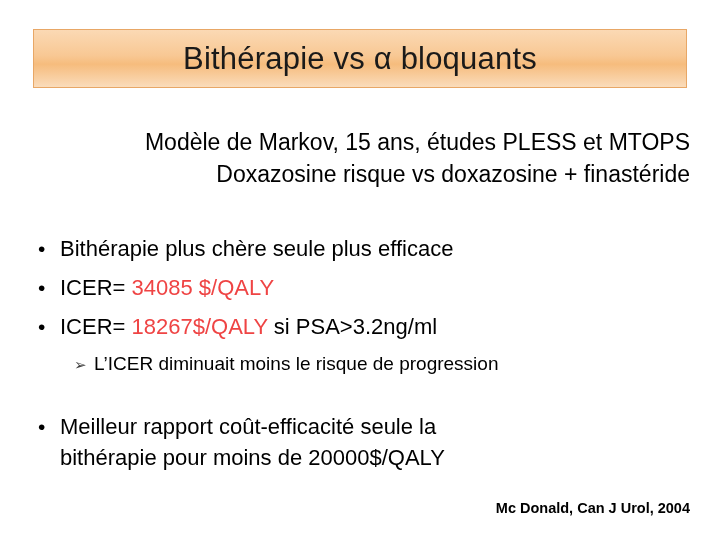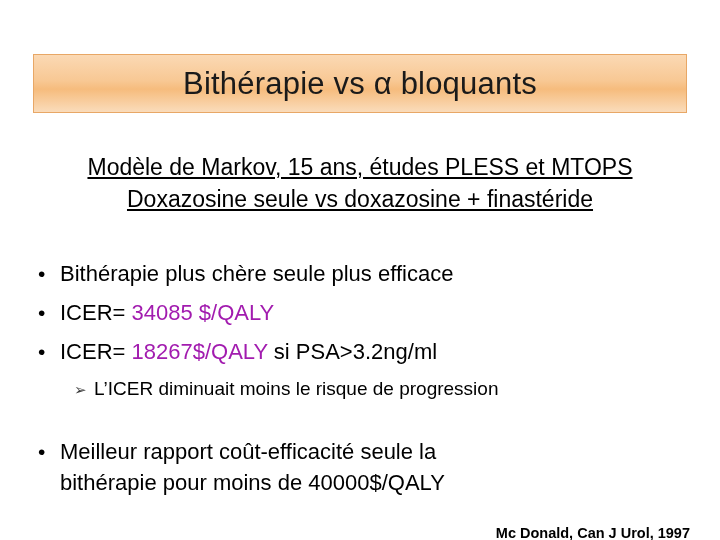--- a/index.html
+++ b/index.html
@@ -12,21 +12,20 @@
     background: #ffffff;
     font-family: "Liberation Sans", sans-serif;
     color: #000000;
     overflow: hidden;
   }
   .slide {
     position: relative;
     width: 720px;
     height: 464px;
     box-sizing: border-box;
-    margin-top: 25px;
   }
   .title-box {
     position: absolute;
     left: 33px;
     top: 29px;
     width: 654px;
     height: 59px;
     background: linear-gradient(to bottom, #fbd9b4 0%, #f8c894 45%, #f6bc7d 60%, #fadcbb 100%);
     border: 1px solid #e8a766;
     box-sizing: border-box;
@@ -38,24 +37,23 @@
     font-size: 31px;
     color: #1a1a1a;
     letter-spacing: 0.2px;
     white-space: nowrap;
   }
   .subtitle {
     position: absolute;
     left: 30px;
     top: 126px;
     width: 660px;
-    text-align: center;
+    text-align: right;
     font-size: 23px;
     line-height: 32px;
-    text-decoration: underline;
   }
   .bullets {
     position: absolute;
     left: 38px;
     top: 233px;
     width: 650px;
   }
   .bullet-row {
     display: flex;
     align-items: flex-start;
@@ -67,21 +65,21 @@
     width: 22px;
     flex: none;
     font-size: 21px;
     line-height: 31px;
     text-align: left;
   }
   .bullet-text {
     flex: 1;
   }
   .highlight {
-    color: #a21caf;
+    color: #ef4444;
   }
   .sub-bullet {
     display: flex;
     align-items: flex-start;
     font-size: 19px;
     line-height: 28px;
     margin-left: 36px;
     margin-top: 2px;
     margin-bottom: 6px;
   }
@@ -111,21 +109,21 @@
 <body>
 
 <div class="slide">
 
   <div class="title-box">
     <span class="title-text">Bithérapie vs α bloquants</span>
   </div>
 
   <div class="subtitle">
     <div>Modèle de Markov, 15 ans, études PLESS et MTOPS</div>
-    <div>Doxazosine seule vs doxazosine + finastéride</div>
+    <div>Doxazosine risque vs doxazosine + finastéride</div>
   </div>
 
   <div class="bullets">
 
     <div class="bullet-row">
       <span class="bullet-mark">•</span>
       <span class="bullet-text">
         <span>Bithérapie plus chère seule plus efficace</span>
       </span>
     </div>
@@ -148,21 +146,21 @@
       <span class="bullet-mark">➢</span>
       <span class="bullet-text">L’ICER diminuait moins le risque de progression</span>
     </div>
 
     <div class="spacer"></div>
 
     <div class="bullet-row last-bullet">
       <span class="bullet-mark">•</span>
       <span class="bullet-text">
         <div>Meilleur rapport coût-efficacité seule la</div>
-        <div>bithérapie pour moins de 40000$/QALY</div>
+        <div>bithérapie pour moins de 20000$/QALY</div>
       </span>
     </div>
 
   </div>
 
-  <div class="reference">Mc Donald, Can J Urol, 1997</div>
+  <div class="reference">Mc Donald, Can J Urol, 2004</div>
 
 </div>
 
 </body></html>

